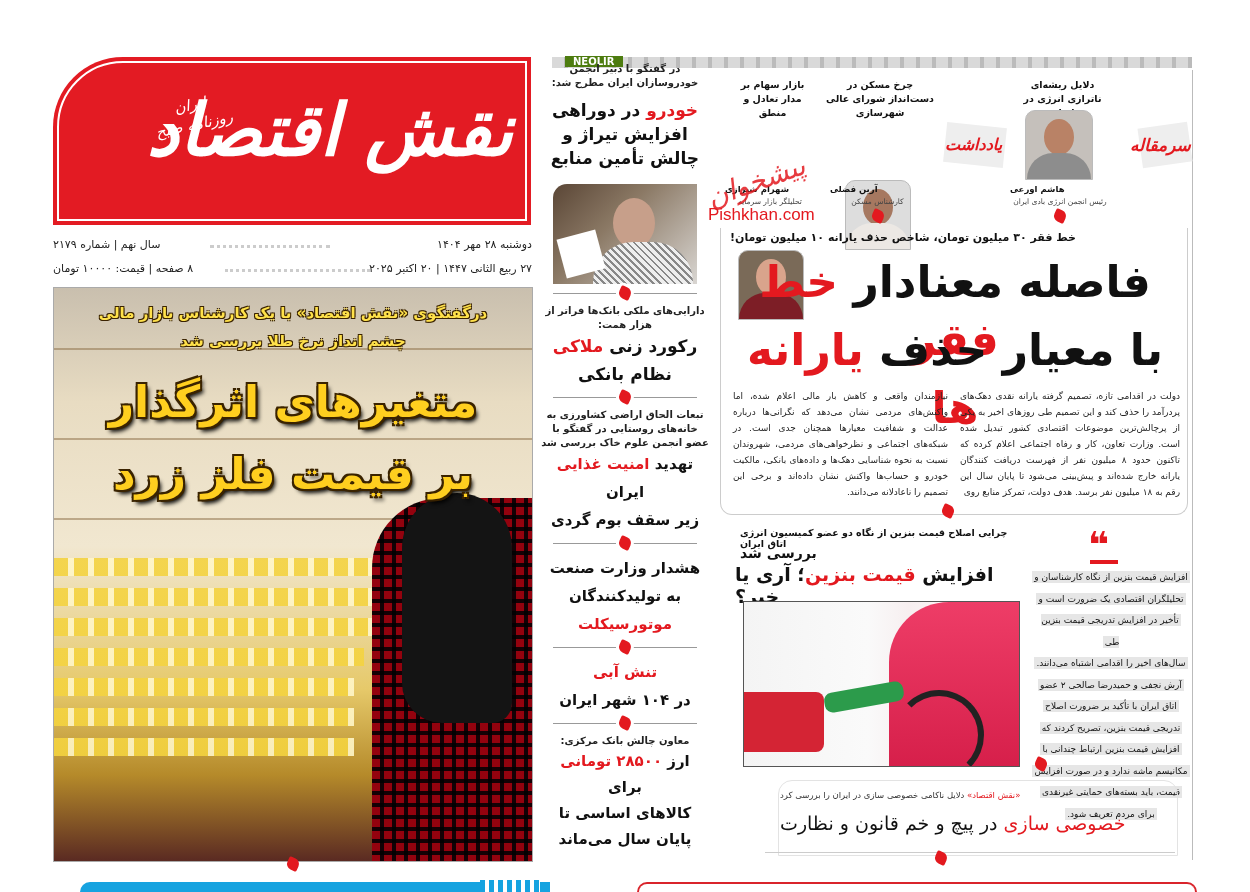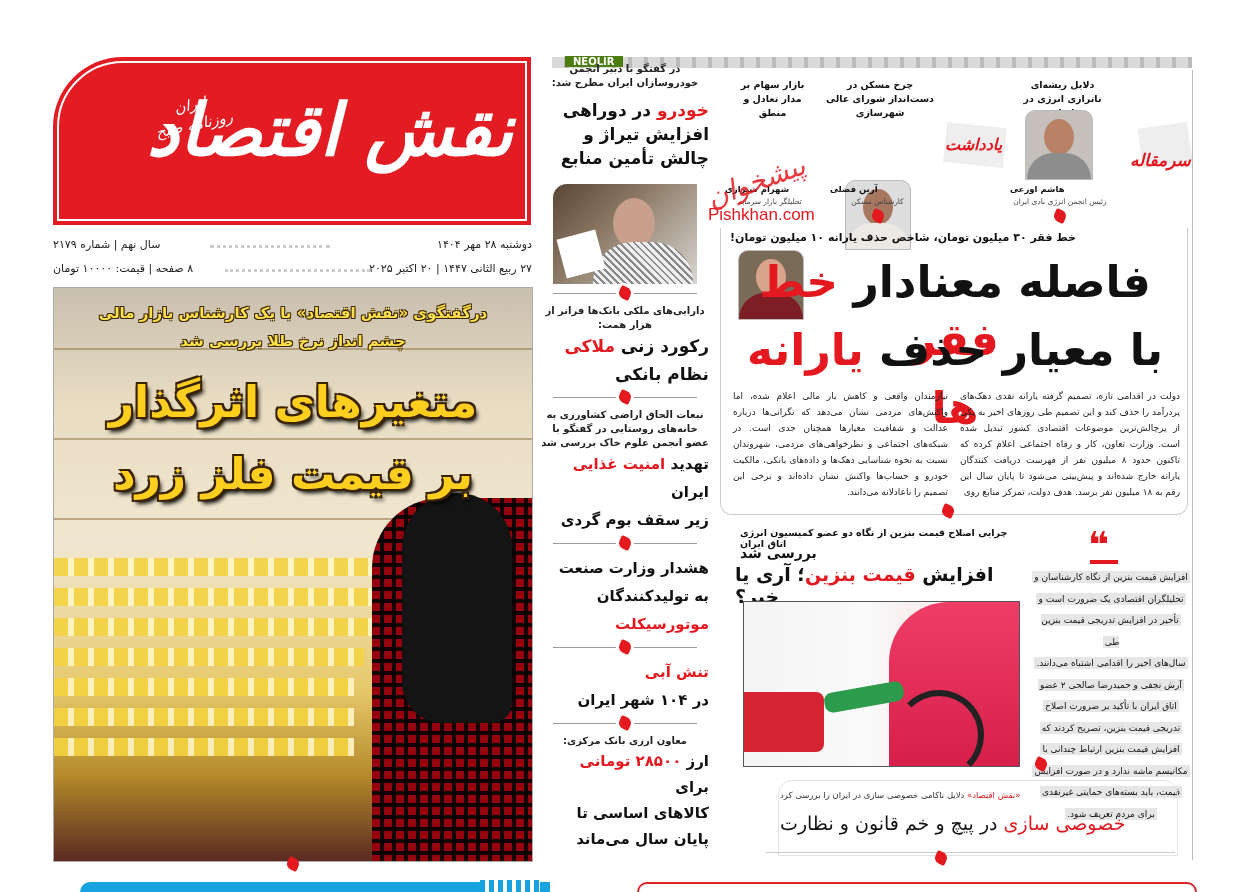--- a/index.html
+++ b/index.html
@@ -19,21 +19,21 @@
 .scarf{position:absolute;right:20px;top:205px;width:110px;height:230px;background:#141414;border-radius:55px 55px 20px 40px}
 .gold-row{position:absolute;left:0;height:18px;background:repeating-linear-gradient(90deg,#f4d340 0 14px,#fff6c8 14px 20px);opacity:.9}
 .lead-kicker{position:absolute;left:0;right:0;font-weight:bold;color:#ffe14a;text-shadow:1px 1px 0 #3a2300,-1px -1px 0 #3a2300,1px -1px 0 #3a2300,-1px 1px 0 #3a2300;direction:rtl;text-align:center}
 .lead-head{position:absolute;left:0;right:0;font-weight:bold;color:#ffcf1f;text-shadow:2px 2px 0 #3a2300,-2px -2px 0 #3a2300,2px -2px 0 #3a2300,-2px 2px 0 #3a2300,3px 4px 4px #000;direction:rtl;text-align:center}
 .mid-col{left:541px;top:62px;width:168px}
 .pin{width:12px;height:12px;background:#e3191f;border-radius:2px 6px 2px 6px;transform:rotate(25deg);margin:0 auto}
 .sep{position:relative;height:14px;margin:3px 12px}
 .sep:before{content:"";position:absolute;left:0;right:0;top:6px;border-top:1px solid #999}
 .sep .pin{position:relative;z-index:1;background:#e3191f;box-shadow:0 0 0 3px #fff}
 .mh-k{font-size:10px;font-weight:bold;line-height:14px;direction:rtl;text-align:center;color:#222}
-.mh-h{font-size:17px;font-weight:bold;line-height:28px;direction:rtl;}
+.mh-h{font-size:17px;font-weight:bold;line-height:28px;direction:rtl;text-align:center}
 .topstrip{left:552px;top:57px;width:640px;height:11px;background:repeating-linear-gradient(90deg,#d9d9d9 0 12px,#bbb 12px 16px)}
 .neol{left:565px;top:56px;font-size:10px;color:#fff;font-weight:bold;background:#4d7c0f;padding:0 8px}
 .colhead{font-size:9.5px;font-weight:bold;line-height:14px;direction:rtl;text-align:center}
 .photo{border-radius:10px 10px 0 0;border:1px solid #bbb;overflow:hidden;position:relative}
 .pname{font-size:8.5px;font-weight:bold;direction:rtl;text-align:left;line-height:12px}
 .prole{font-size:7.5px;direction:rtl;text-align:center;color:#444;line-height:11px}
 .face{position:absolute;left:50%;width:30px;height:36px;margin-left:-15px;border-radius:50%}
 .body{position:absolute;left:50%;bottom:0;width:64px;height:26px;margin-left:-32px;border-radius:30px 30px 0 0}
 .mainbox{left:720px;top:228px;width:468px;height:287px;border:1px solid #ccc;border-radius:0 0 12px 12px;border-top:none}
 .mainhead{font-size:44px;font-weight:bold;direction:rtl;text-align:center;line-height:58px;letter-spacing:-1px}
@@ -86,21 +86,21 @@
   <div class="lead-head" style="top:160px;font-size:44px">بر قیمت فلز زرد</div>
   <div class="lead-head" style="top:88px;font-size:44px">متغیرهای اثرگذار</div>
 </div>
 <div class="abs pin" style="left:287px;top:858px"></div>
 
 <div class="abs topstrip"></div>
 <div class="abs neol">NEOLIR</div>
 <div class="abs vline"></div>
 
 <div class="abs" style="left:1140px;top:125px;width:50px;height:40px;background:#eee;transform:rotate(-8deg)"></div>
-<div class="abs red" style="left:1130px;top:150px;font-size:17px;font-weight:bold;font-style:italic;direction:rtl;font-family:Liberation Serif, serif">سرمقاله</div>
+<div class="abs red" style="left:1130px;top:135px;font-size:17px;font-weight:bold;font-style:italic;direction:rtl;font-family:Liberation Serif, serif">سرمقاله</div>
 <div class="abs colhead" style="left:1015px;top:78px;width:95px">دلایل ریشه‌ای ناترازی انرژی در ایران</div>
 <div class="abs photo" style="left:1025px;top:110px;width:68px;height:70px;background:#c5c0bb">
   <div class="face" style="top:8px;background:#b98266"></div>
   <div class="body" style="background:#8d8d8d"></div>
 </div>
 <div class="abs pname" style="left:1010px;top:183px;width:100px">هاشم اورعی</div>
 <div class="abs prole" style="left:1005px;top:196px;width:110px">رئیس انجمن انرژی بادی ایران</div>
 <div class="abs pin" style="left:1054px;top:210px"></div>
 
 <div class="abs" style="left:945px;top:125px;width:60px;height:40px;background:#eee;transform:rotate(6deg)"></div>
@@ -166,21 +166,21 @@
   <div class="sep">
       <div class="pin"></div>
     </div>
   <div class="mh-h" style="font-size:15px">
     <div class="red">تنش آبی</div>
     <div>در ۱۰۴ شهر ایران</div>
   </div>
   <div class="sep">
       <div class="pin"></div>
     </div>
-  <div class="mh-k">معاون ارزی بانک مرکزی:</div>
+  <div class="mh-k">معاون چالش بانک مرکزی:</div>
   <div class="mh-h" style="font-size:15px;line-height:26px">
     <span>ارز</span>
     <span class="red">۲۸۵۰۰ تومانی</span>
     <span>برای</span>
     <div>کالاهای اساسی تا پایان سال می‌ماند</div>
   </div>
 </div>
 
 <div class="abs mainbox"></div>
 <div class="abs rtl" style="left:730px;top:231px;width:450px;font-size:11px;font-weight:bold">خط فقر ۳۰ میلیون تومان، شاخص حذف یارانه ۱۰ میلیون تومان!</div>

